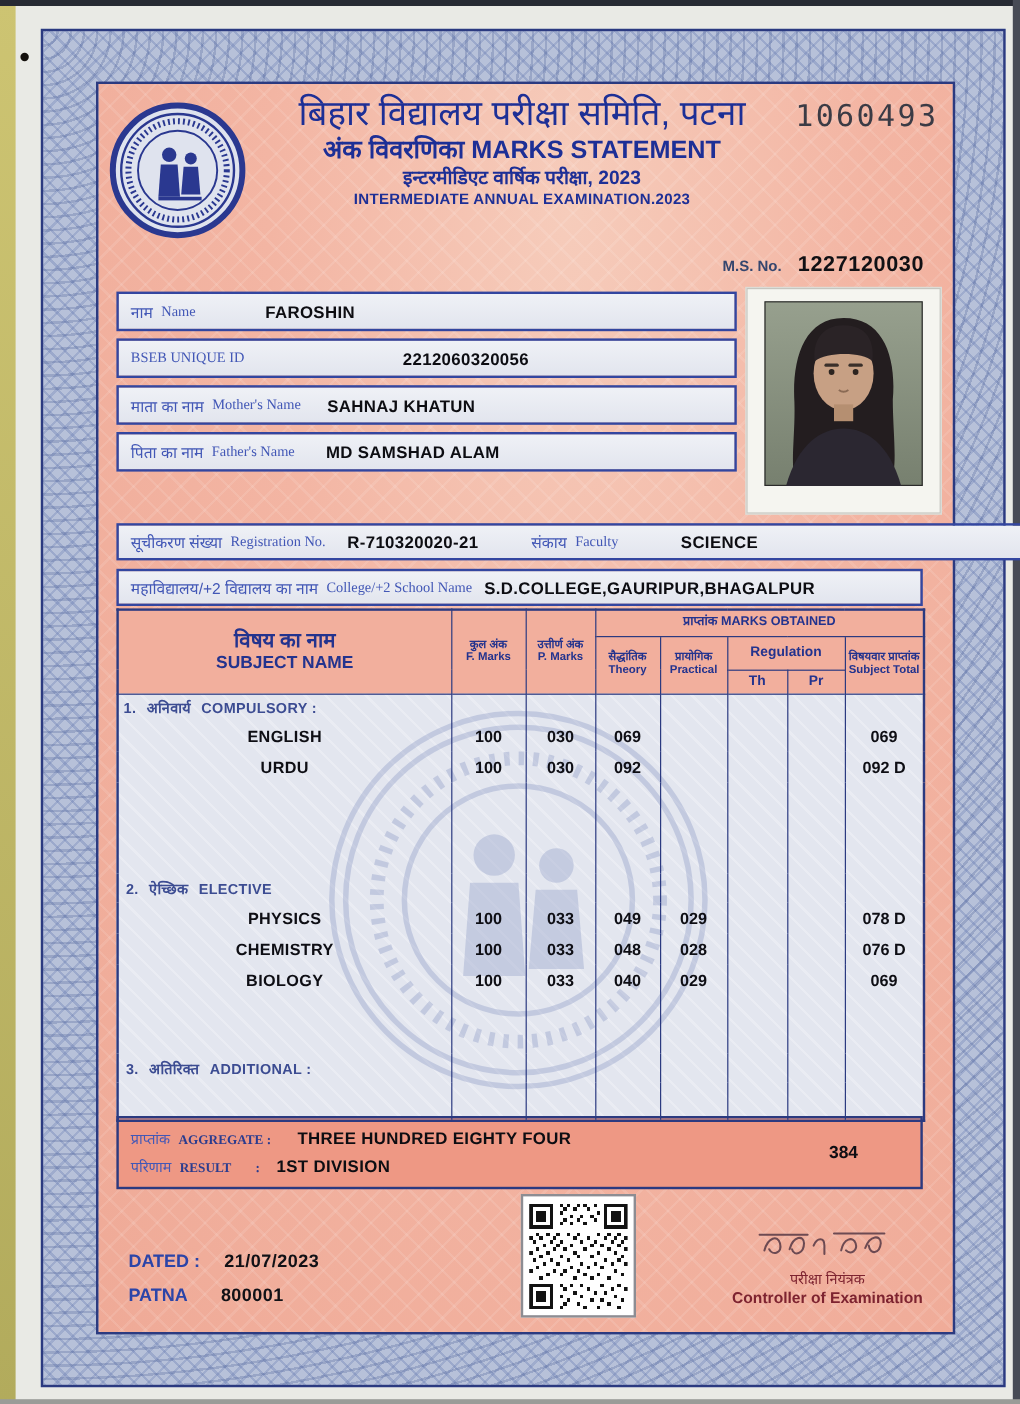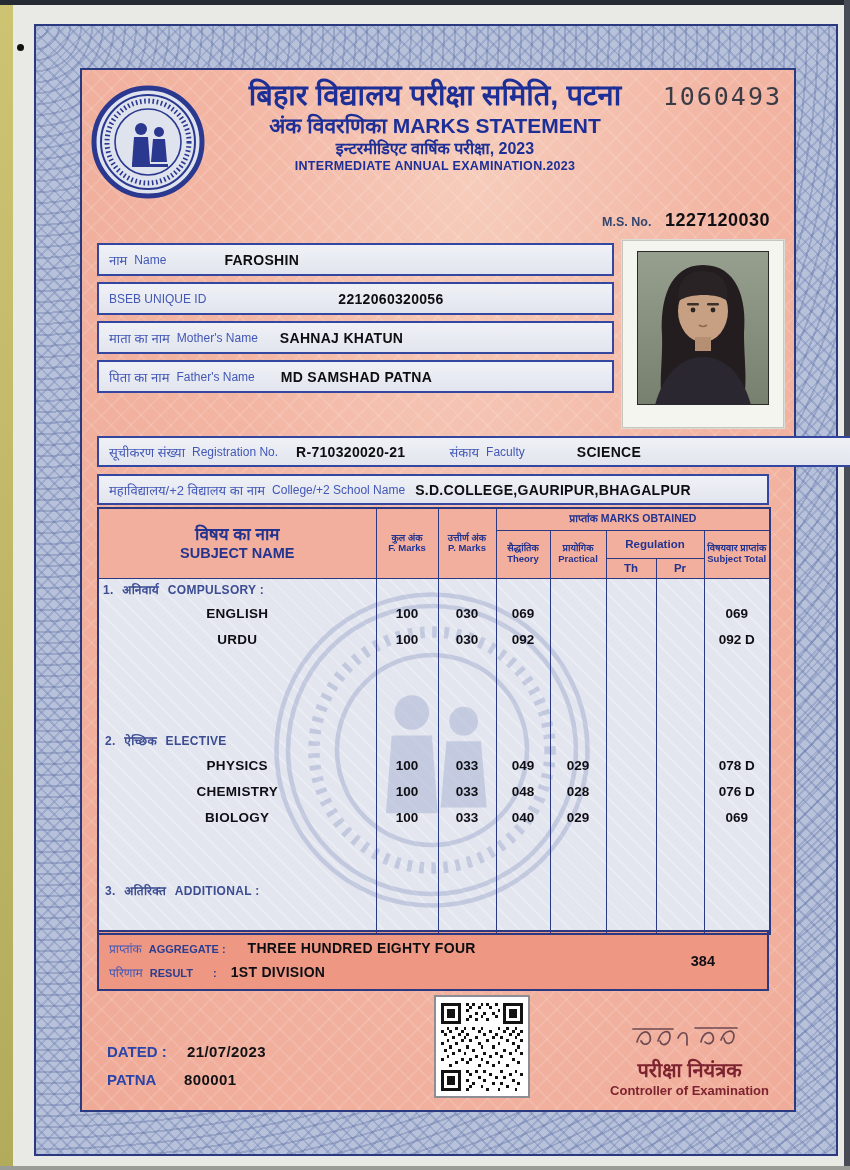--- a/index.html
+++ b/index.html
@@ -21,34 +21,34 @@
   .inner{position:absolute;left:80px;top:68px;width:712px;height:1040px;border:2.5px solid #2b3a80;
     box-sizing:content-box;
     background:
       repeating-linear-gradient(45deg, rgba(255,255,255,.10) 0 2px, transparent 2px 14px),
       repeating-linear-gradient(-45deg, rgba(255,255,255,.10) 0 2px, transparent 2px 14px),
       radial-gradient(ellipse at 55% 10%, #f6ccbb 0%, #f3b5a3 45%, #efaa97 100%);}
   .inner *{box-sizing:border-box;}
   
   .logo{position:absolute;left:8px;top:14px;width:116px;height:116px;}
   .titles{position:absolute;left:118px;top:8px;width:470px;text-align:center;color:#1d2f96;line-height:1.22;}
-  .t-hi{font-size:29px;font-weight:bold;white-space:nowrap;}
+  .t-hi{font-size:29px;font-weight:normal;white-space:nowrap;}
   .t-en{font-size:20.5px;font-weight:bold;}
   .t-sub{font-size:21px;font-weight:bold;}
   .t-exhi{font-size:16px;font-weight:bold;}
   .t-exen{font-size:12.5px;font-weight:bold;letter-spacing:.3px;}
   .serial{position:absolute;right:12px;top:12px;font-family:"DejaVu Sans Mono","Liberation Mono",monospace;
           font-size:25px;color:#3b3b45;letter-spacing:2px;}
   .msno{position:absolute;right:24px;top:140px;font-size:12.5px;color:#35466e;font-weight:bold;}
   .msno b{color:#101014;font-size:18px;margin-left:10px;letter-spacing:.5px;}
   
   .f-row{position:absolute;display:flex;align-items:center;height:33px;padding:0 10px;
          background:linear-gradient(#eff1f6,#e2e5ee);border:2px solid #3346a0;font-size:13px;}
   .lhi{color:#4257b6;font-size:13px;white-space:nowrap;}
-  .len{color:#4257b6;font-size:12px;margin-left:7px;white-space:nowrap;}
+  .len{color:#4257b6;font-size:12px;margin-left:7px;white-space:nowrap;font-family:Liberation Serif, serif;}
   .val{color:#0d0d12;font-weight:bold;font-size:14px;letter-spacing:.3px;white-space:nowrap;}
   
   .photo{position:absolute;left:540px;top:170px;width:162px;height:188px;background:#f5f5f0;
          border:1px solid #c6c6c0;box-shadow:0 0 0 1px #dcdcd6;}
   .photo svg{position:absolute;left:14px;top:10px;}
   
   .marks-area{position:absolute;left:15px;top:437px;width:672px;height:426px;}
   .body-bg{position:absolute;left:0;top:70px;width:672px;height:356px;background:#e3e6ef;
     background-image:repeating-linear-gradient(45deg, rgba(255,255,255,.25) 0 2px, transparent 2px 12px);z-index:0;}
   .wm{position:absolute;left:168px;top:76px;width:334px;height:334px;opacity:.38;z-index:1;}
@@ -72,21 +72,21 @@
   .agg .val{font-size:14px;margin-left:22px;}
   .agg-val{position:absolute;right:52px;top:50%;transform:translateY(-50%);font-weight:bold;
            font-size:14.5px;color:#0e0e14;}
   
   .dated,.patna{position:absolute;left:25px;font-size:15px;font-weight:bold;color:#2b44a8;}
   .dated{top:973px;} .patna{top:1001px;}
   .dated b,.patna b{color:#111116;margin-left:16px;letter-spacing:.4px;}
   .qr{position:absolute;left:352px;top:925px;width:96px;height:103px;background:#fff;
       border:2px solid #8d8d93;display:flex;align-items:center;justify-content:center;}
   .sig{position:absolute;left:505px;top:950px;width:205px;text-align:center;}
-  .c-hi{font-size:20px;font-weight:bold;color:#7d2330;line-height:1.25;}
+  .c-hi{font-size:12px;font-weight:normal;color:#7d2330;line-height:1.25;}
   .c-en{font-size:13px;font-weight:bold;color:#7d2330;}
 </style>
 </head>
 <body>
 
 <div class="sheet">
   <div class="edge-left"></div>
   <div class="edge-top"></div>
   <div class="edge-right"></div>
   <div class="edge-bottom"></div>
@@ -140,21 +140,21 @@
 
     <div class="f-row" style="left:15px;top:251px;width:517px;">
       <span class="lhi">माता का नाम</span>
       <span class="len">Mother's Name</span>
       <span class="val" style="margin-left:22px">SAHNAJ KHATUN</span>
     </div>
 
     <div class="f-row" style="left:15px;top:290px;width:517px;">
       <span class="lhi">पिता का नाम</span>
       <span class="len">Father's Name</span>
-      <span class="val" style="margin-left:26px">MD SAMSHAD PATNA</span>
+      <span class="val" style="margin-left:26px">MD SAMSHAD ALAM</span>
     </div>
 
 
     <div class="f-row" style="left:15px;top:366px;width:764px;height:31px;">
       <span class="lhi">सूचीकरण संख्या</span>
       <span class="len">Registration No.</span>
       <span class="val" style="margin-left:18px">R-710320020-21</span>
       <span class="lhi" style="margin-left:44px">संकाय</span>
       <span class="len">Faculty</span>
       <span class="val" style="margin-left:52px">SCIENCE</span>

